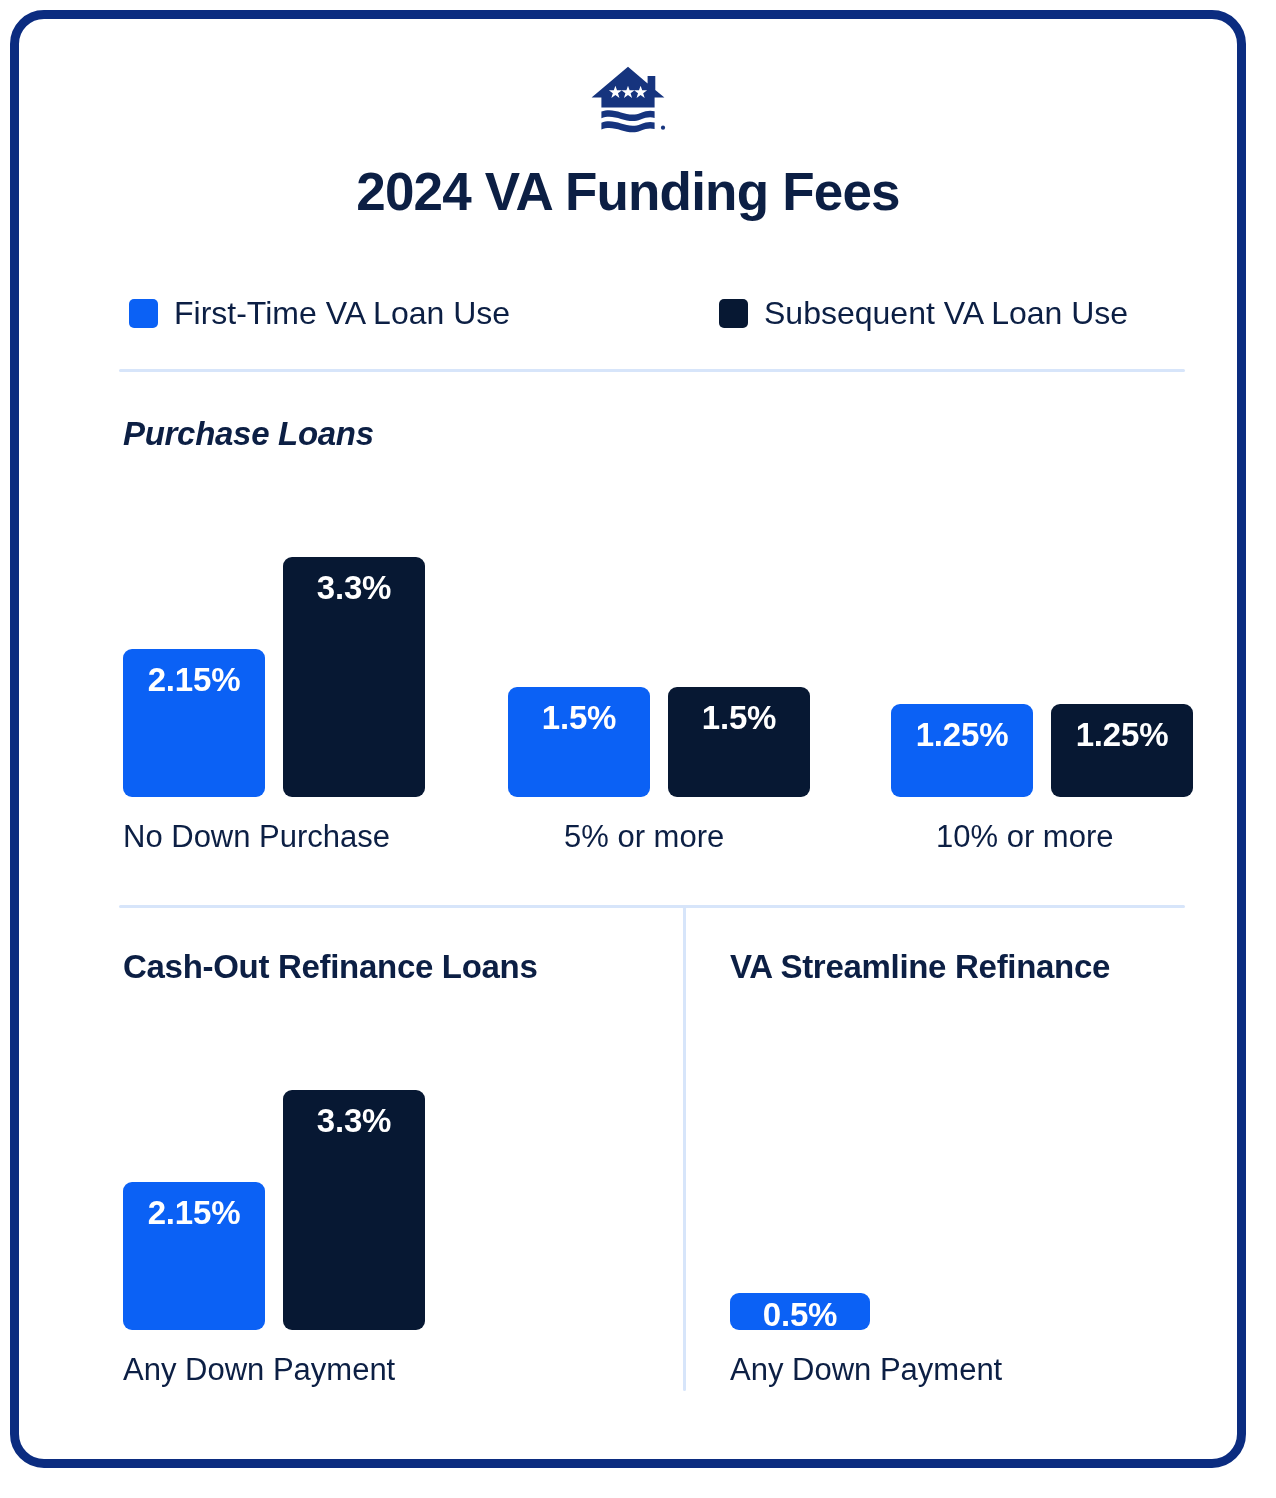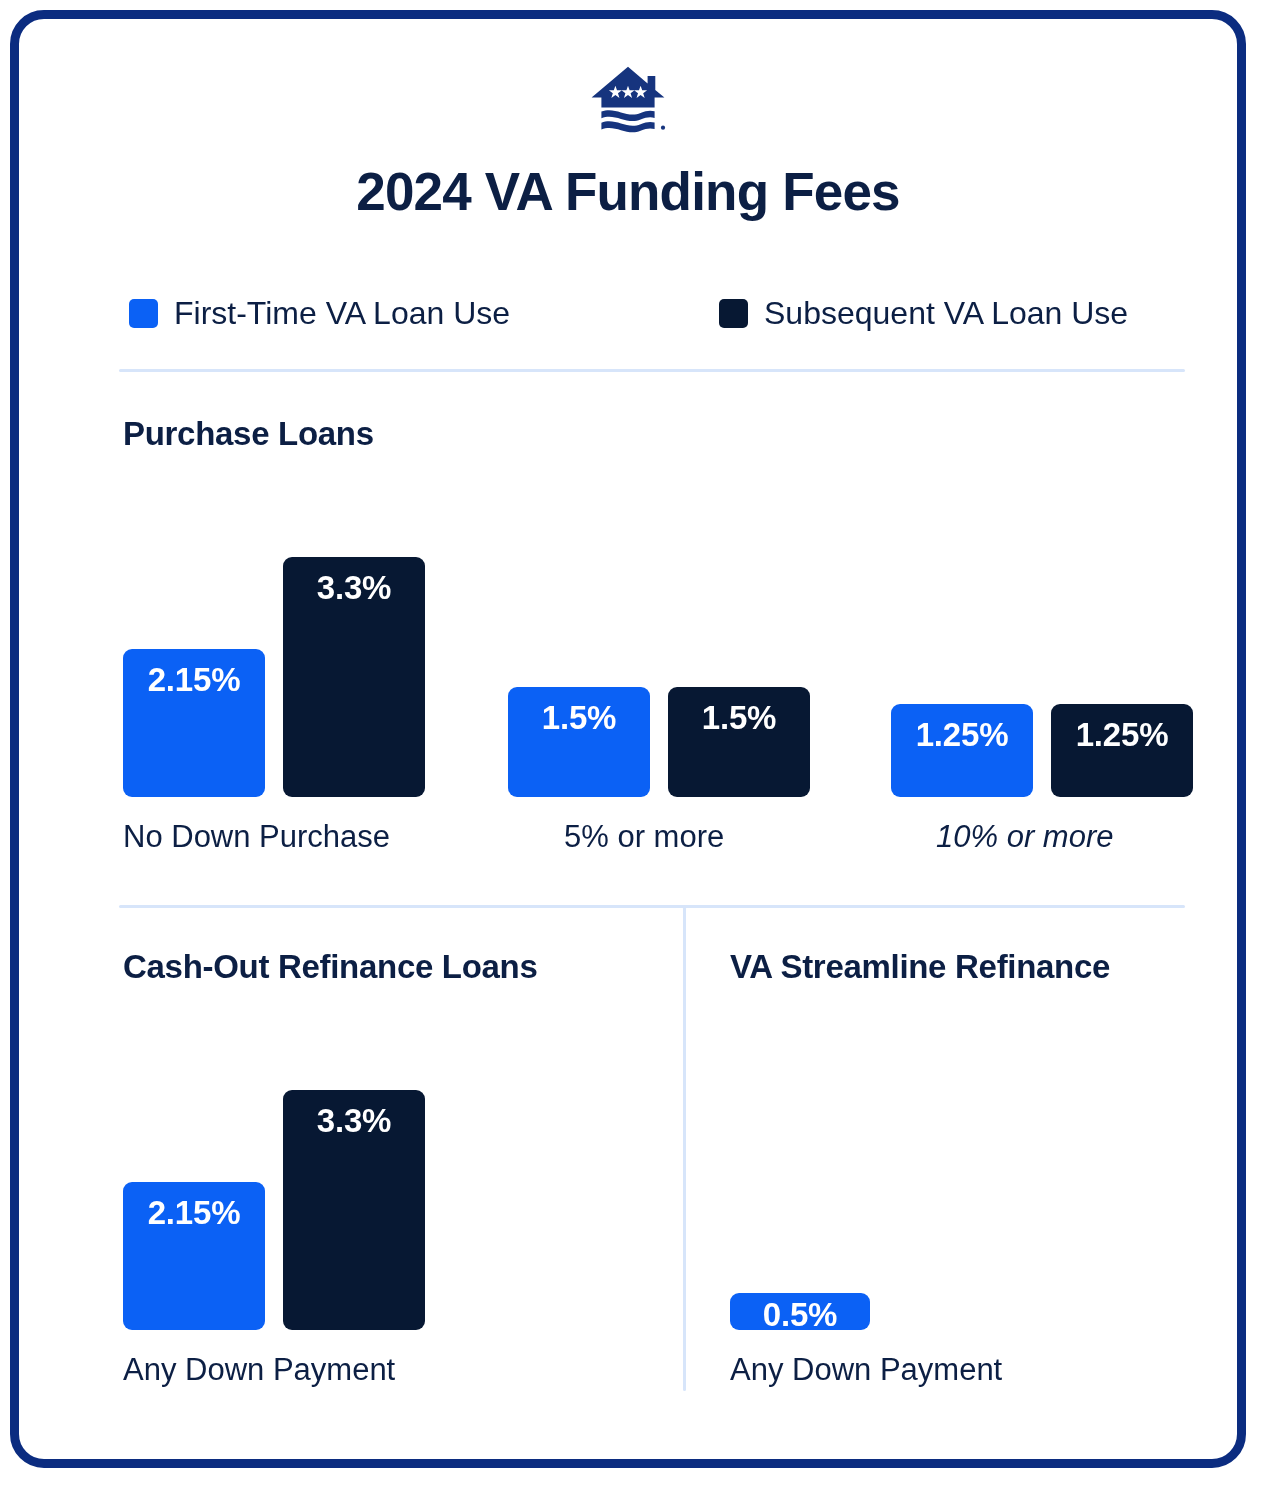--- a/index.html
+++ b/index.html
@@ -112,21 +112,21 @@
 
   
   .section-heading {
     position: absolute;
     font-size: 33px;
     font-weight: 800;
     color: #0C1F44;
     letter-spacing: -0.3px;
     white-space: nowrap;
   }
-  .h-purchase  { left: 104px; top: 396px; }
+  .h-purchase  { left: 104px; top: 396px; font-style: italic; }
   .h-cashout   { left: 104px; top: 929px; }
   .h-streamline{ left: 711px; top: 929px; }
 
   
   .chart {
     position: absolute;
   }
   .chart-purchase { left: 104px; top: 470px; width: 1070px; height: 370px; }
   .chart-cashout  { left: 104px; top: 1003px; width: 520px;  height: 370px; }
   .chart-stream   { left: 711px; top: 1003px; width: 440px;  height: 370px; }
@@ -166,21 +166,21 @@
     line-height: 1;
   }
 
   
   .g-nodown   { left: 0px;   }
   .g-5more    { left: 385px; }
   .g-10more   { left: 768px; }
 
   .lbl-nodown  { left: 0px;   }
   .lbl-5more   { left: 441px; }
-  .lbl-10more  { left: 813px; font-style: italic; }
+  .lbl-10more  { left: 813px; }
 
   
   .g-anydown   { left: 0px; }
   .lbl-anydown { left: 0px; }
 
   
   .g-stream    { left: 0px; border-radius: 9px; }
   .lbl-stream  { left: 0px; }
   .bar.stream  { width: 140px; }
 </style>

